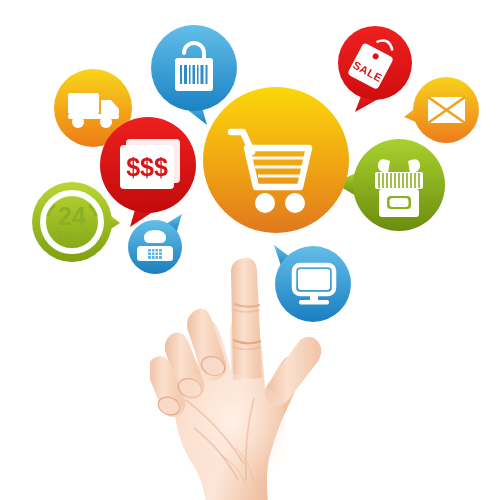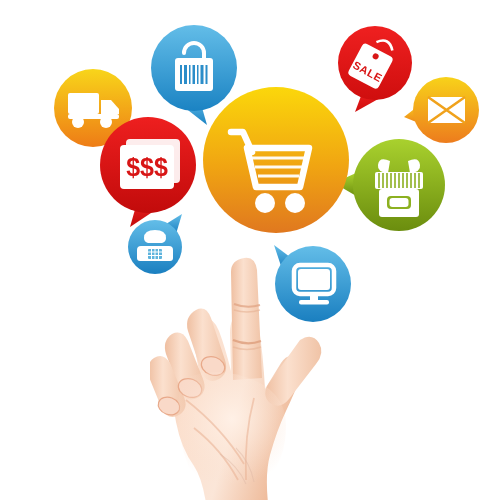--- a/index.html
+++ b/index.html
@@ -9,20 +9,37 @@
   .bubble{position:absolute;border-radius:50%;}
   .bubble svg{display:block;overflow:visible;}
   .hand-wrap{position:absolute;left:150px;top:248px;width:210px;height:255px;}
   .hand-wrap svg{display:block;}
 </style>
 </head>
 <body>
 
 <div id="stage">
 
+  <div class="bubble" style="left:32px;top:182px;width:80px;height:80px;">
+    <svg width="80" height="80" viewBox="0 0 80 80">
+      <defs>
+        <linearGradient id="g24" x1="0" y1="0" x2="0" y2="1">
+          <stop offset="0%" stop-color="#b9d634"></stop>
+            <stop offset="100%" stop-color="#7ea012"></stop>
+        </linearGradient>
+      </defs>
+      <path d="M74 30 L88 41 L72 51 Z" fill="url(#g24)"></path>
+      <circle cx="40" cy="40" r="40" fill="url(#g24)"></circle>
+      <circle cx="40" cy="40" r="29" fill="none" stroke="#ffffff" stroke-width="6"></circle>
+      <path d="M16 33 a25 25 0 0 1 6 -9" fill="none" stroke="#8fb51e" stroke-width="3" stroke-linecap="round"></path>
+      <path d="M64 33 a25 25 0 0 0 -6 -9" fill="none" stroke="#8fb51e" stroke-width="3" stroke-linecap="round"></path>
+      <text x="40" y="43" text-anchor="middle" font-family="Liberation Sans, sans-serif" font-size="25" font-weight="bold" fill="#8ab023">24</text>
+      <text x="40" y="58" text-anchor="middle" font-family="Liberation Sans, sans-serif" font-size="12" font-weight="bold" fill="#8ab023">Hour</text>
+    </svg>
+  </div>
 
   <div class="bubble" style="left:54px;top:69px;width:78px;height:86px;">
     <svg width="88" height="90" viewBox="0 0 88 90">
       <defs>
         <linearGradient id="gtruck" x1="0" y1="0" x2="0" y2="1">
           <stop offset="0%" stop-color="#f8d51a"></stop>
             <stop offset="100%" stop-color="#ee7c16"></stop>
         </linearGradient>
       </defs>
       <path d="M62 56 L82 66 L60 76 Z" fill="url(#gtruck)"></path>

